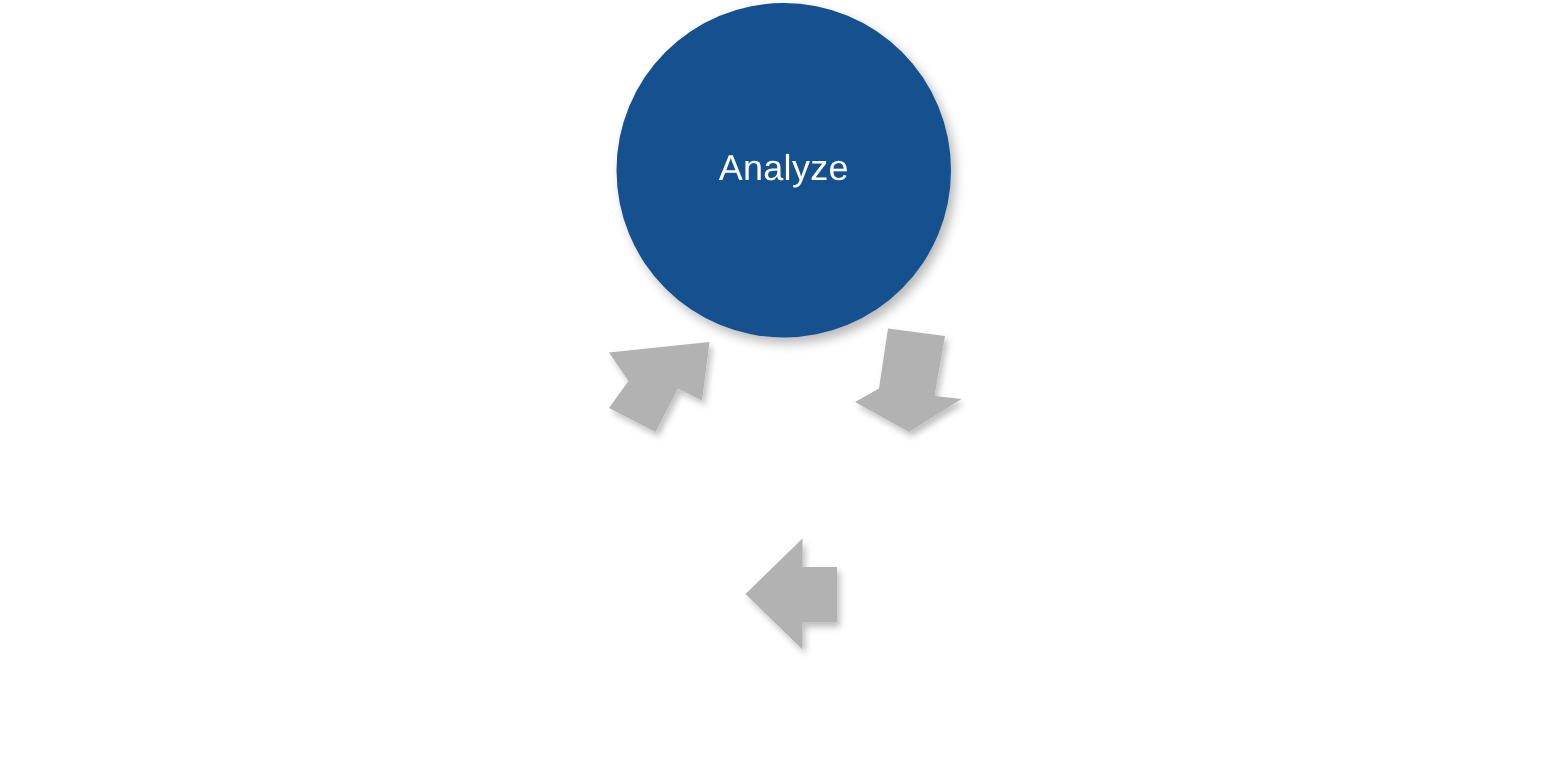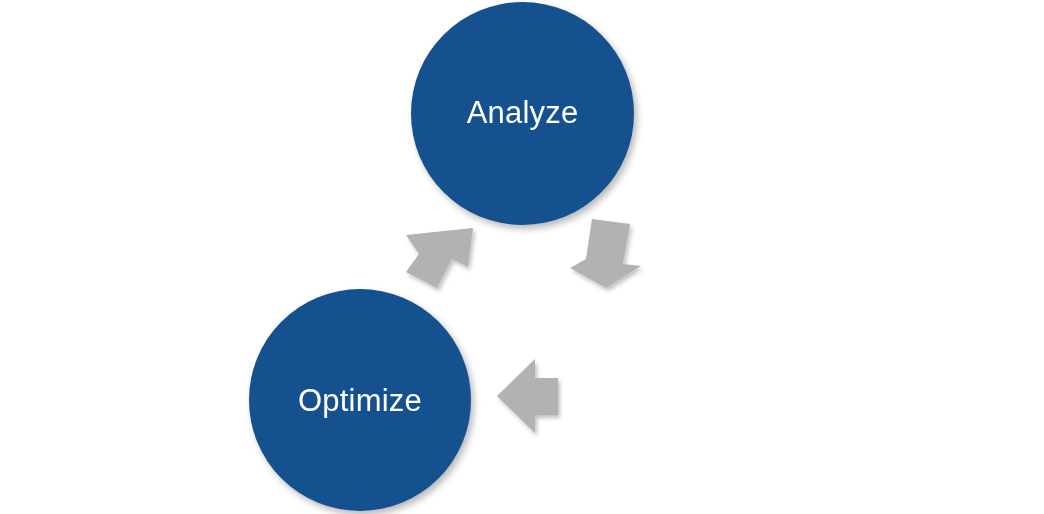--- a/index.html
+++ b/index.html
@@ -23,21 +23,21 @@
     border-radius: 50%;
     background: #15508F;
     box-shadow: 3px 4px 7px rgba(0, 0, 0, 0.28);
     display: flex;
     align-items: center;
     justify-content: center;
   }
   .node-label {
     color: #ffffff;
     font-family: "Liberation Sans", sans-serif;
-    font-size: 31px;
+    font-size: 24px;
     font-weight: 400;
     line-height: 1;
     letter-spacing: 0.2px;
     white-space: nowrap;
     user-select: none;
   }
   #node-analyze {
     left: 411px;
     top: 2px;
     width: 223px;
@@ -99,17 +99,14 @@
         <polygon class="arrow-shape" points="473,228 468,267 452,259 437,288 406,272 419,254 406,235"></polygon>
       </g>
     </svg>
   </div>
 
   <div class="node" id="node-analyze">
     <span class="node-label">Analyze</span>
   </div>
 
 
-  <div class="node" id="node-optimize">
-    <span class="node-label">Optimize</span>
-  </div>
 
 </div>
 
 </body></html>

